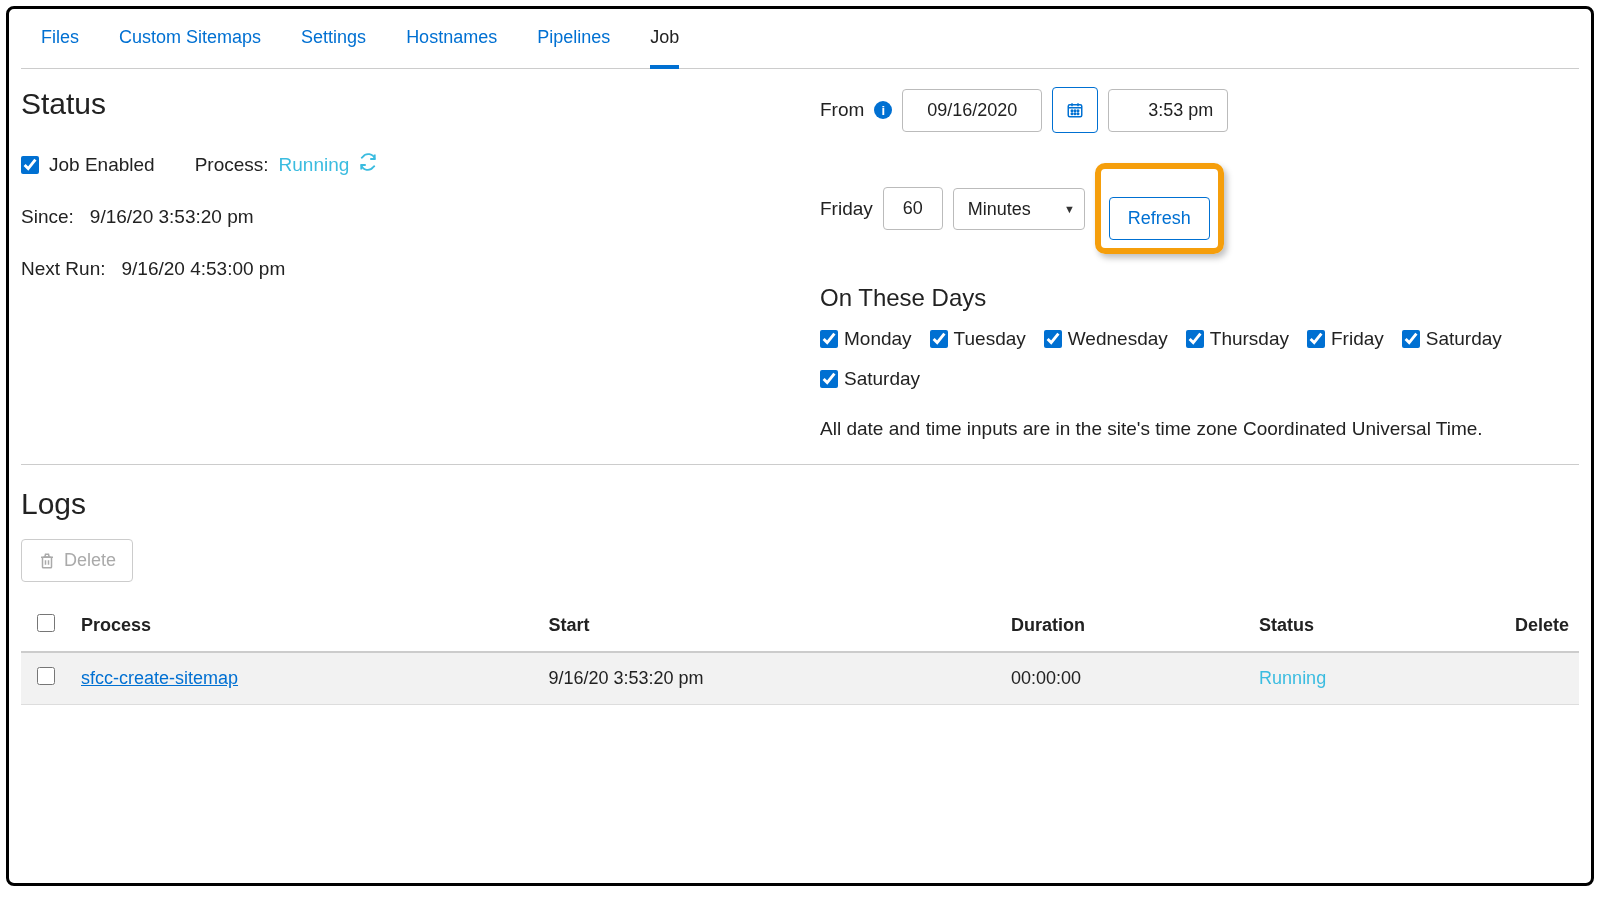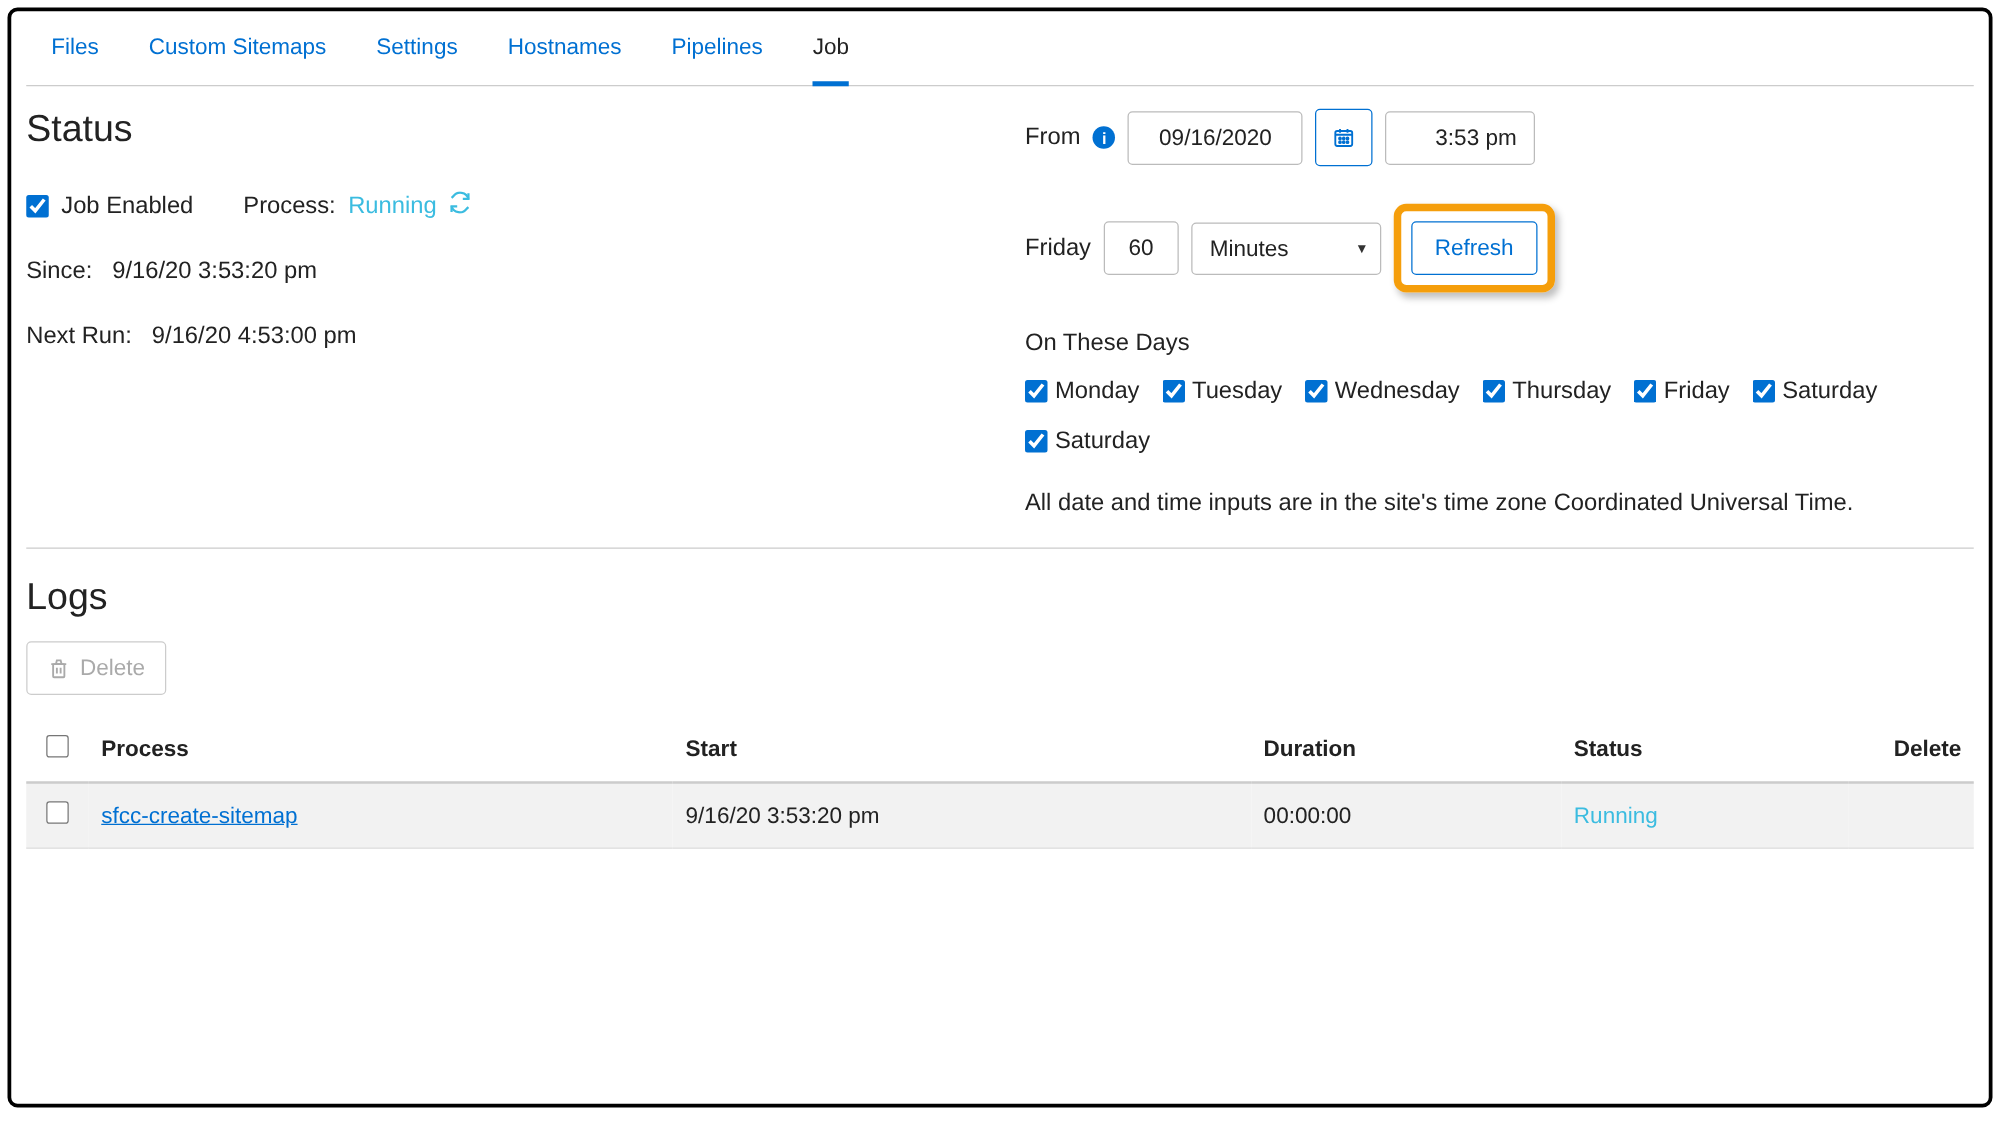--- a/index.html
+++ b/index.html
@@ -80,21 +80,21 @@
       width: 46px;
       height: 46px;
       display:flex; align-items:center; justify-content:center;
       background:#fff;
       cursor:pointer;
       color:#0070d2;
     }
     .time-input { width: 120px; text-align:right; }
     .every-input { width: 60px; text-align:center; }
     select {
-      width: 152px;
+      width: 132px;
       appearance: none;
       background: #fff;
       padding-right: 28px;
     }
     .select-wrap { position: relative; display:inline-block; }
     .select-wrap::after {
       content: "▼";
       font-size: 11px;
       position: absolute;
       right: 10px;
@@ -111,30 +111,31 @@
       box-shadow: 3px 4px 6px rgba(0,0,0,0.25);
     }
     .refresh-btn {
       border: 1px solid #0070d2;
       background:#fff;
       color:#0070d2;
       border-radius: 4px;
       padding: 10px 18px;
       font-size: 18px;
       cursor: pointer;
+      margin-top: 20px;
     }
     .info-icon {
       display:inline-flex;
       width:18px;height:18px;border-radius:50%;
       background:#0070d2;color:#fff;font-size:13px;font-weight:700;
       align-items:center;justify-content:center;font-style:normal;
     }
     .days { display:flex; flex-wrap:wrap; gap: 18px; align-items:center; }
     .day { display:flex; align-items:center; gap:6px; font-size:19px; }
-    .section-label { font-size: 19px; margin: 14px 0 16px 0; }
+    .section-label { font-size: 24px; margin: 14px 0 16px 0; }
     .note { font-size: 19px; margin-top: 28px; }
     
     .apply-bar {
       display:flex; justify-content:flex-end;
       padding: 24px 0;
       border-bottom: 1px solid #ccc;
     }
     .apply-btn {
       background:#0070d2; color:#fff; border:none;
       border-radius:4px; padding:12px 24px; font-size:18px;

